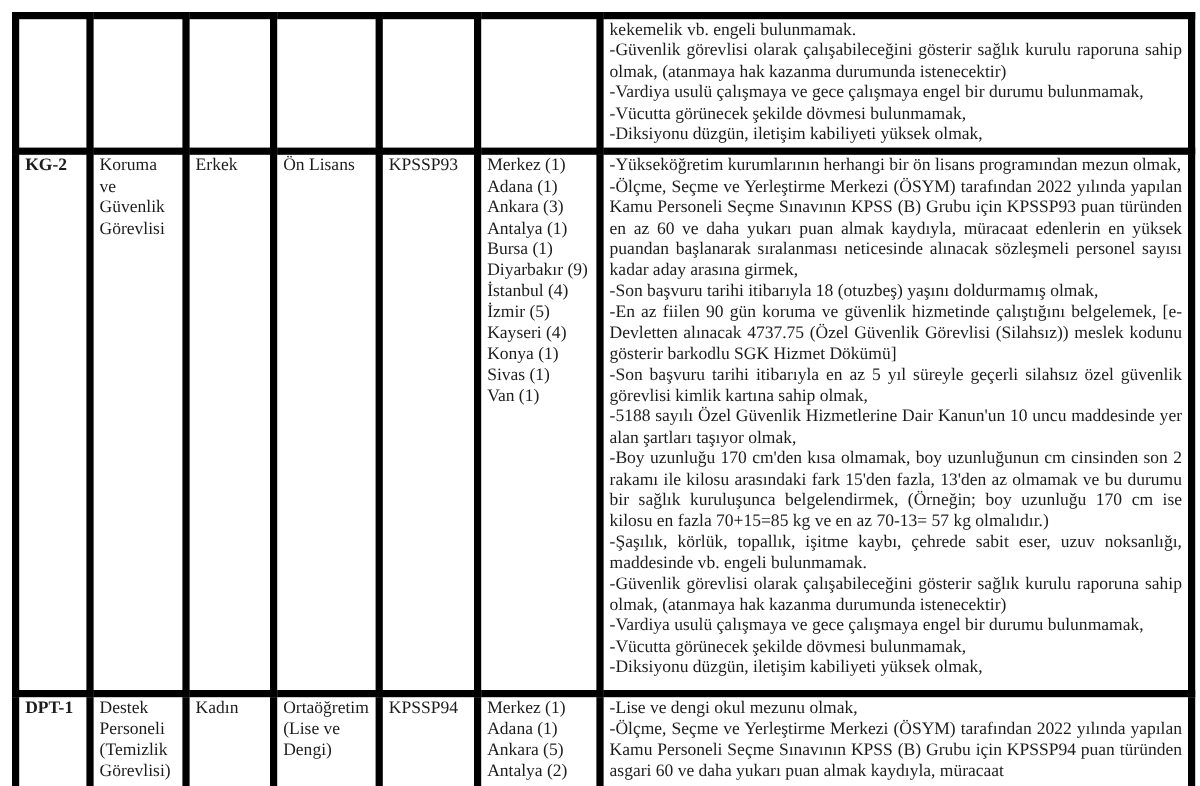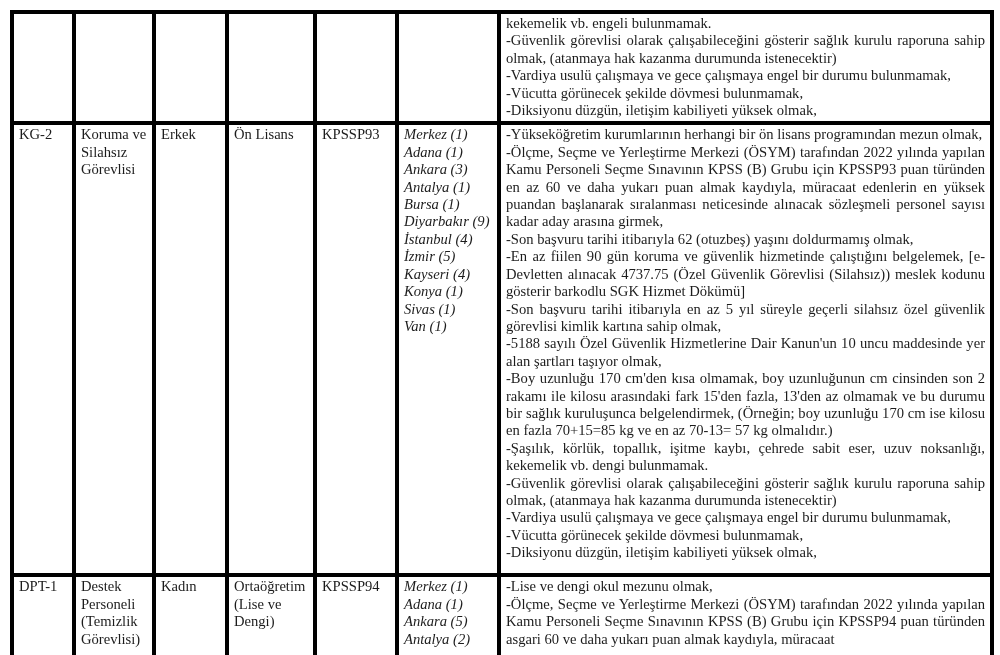--- a/index.html
+++ b/index.html
@@ -14,34 +14,34 @@
   }
   table.doc-table {
     position: absolute;
     left: 10px;
     top: 10px;
     width: 980px;
     border-collapse: collapse;
     table-layout: fixed;
   }
   table.doc-table td {
-    border: 4px solid #000000;
+    border: 6px solid #000000;
     vertical-align: top;
     padding: 1px 5px 2px 5px;
     font-size: 14.6px;
     line-height: 17.4px;
     overflow: hidden;
   }
   tr.row-cont  { height: 103px; }
   tr.row-kg2   { height: 452px; }
   tr.row-dpt1  { height: 130px; }
-  td.code-cell { font-weight: normal; }
+  td.code-cell { font-weight: bold; }
   td.req-cell  { padding-right: 6px; }
   .req  { text-align: justify; margin: 0; }
-  .city { margin: 0; font-style: italic; }
+  .city { margin: 0; }
 </style>
 </head>
 <body>
 
 <div class="page">
   <table class="doc-table">
     <colgroup>
       <col style="width:62px">
       <col style="width:80px">
       <col style="width:73px">
@@ -63,47 +63,47 @@
         <p class="req">kekemelik vb. engeli bulunmamak.</p>
         <p class="req">-Güvenlik görevlisi olarak çalışabileceğini gösterir sağlık kurulu raporuna sahip olmak, (atanmaya hak kazanma durumunda istenecektir)</p>
         <p class="req">-Vardiya usulü çalışmaya ve gece çalışmaya engel bir durumu bulunmamak,</p>
         <p class="req">-Vücutta görünecek şekilde dövmesi bulunmamak,</p>
         <p class="req">-Diksiyonu düzgün, iletişim kabiliyeti yüksek olmak,</p>
       </td>
     </tr>
 
     <tr class="row-kg2">
       <td class="code-cell">KG-2</td>
-      <td>Koruma ve Silahsız Görevlisi</td>
+      <td>Koruma ve Güvenlik Görevlisi</td>
       <td>Erkek</td>
       <td>Ön Lisans</td>
       <td>KPSSP93</td>
       <td>
         <p class="city">Merkez (1)</p>
         <p class="city">Adana (1)</p>
         <p class="city">Ankara (3)</p>
         <p class="city">Antalya (1)</p>
         <p class="city">Bursa (1)</p>
         <p class="city">Diyarbakır (9)</p>
         <p class="city">İstanbul (4)</p>
         <p class="city">İzmir (5)</p>
         <p class="city">Kayseri (4)</p>
         <p class="city">Konya (1)</p>
         <p class="city">Sivas (1)</p>
         <p class="city">Van (1)</p>
       </td>
       <td class="req-cell">
         <p class="req">-Yükseköğretim kurumlarının herhangi bir ön lisans programından mezun olmak,</p>
         <p class="req">-Ölçme, Seçme ve Yerleştirme Merkezi (ÖSYM) tarafından 2022 yılında yapılan Kamu Personeli Seçme Sınavının KPSS (B) Grubu için KPSSP93 puan türünden en az 60 ve daha yukarı puan almak kaydıyla, müracaat edenlerin en yüksek puandan başlanarak sıralanması neticesinde alınacak sözleşmeli personel sayısı kadar aday arasına girmek,</p>
-        <p class="req">-Son başvuru tarihi itibarıyla 62 (otuzbeş) yaşını doldurmamış olmak,</p>
+        <p class="req">-Son başvuru tarihi itibarıyla 18 (otuzbeş) yaşını doldurmamış olmak,</p>
         <p class="req">-En az fiilen 90 gün koruma ve güvenlik hizmetinde çalıştığını belgelemek, [e-Devletten alınacak 4737.75 (Özel Güvenlik Görevlisi (Silahsız)) meslek kodunu gösterir barkodlu SGK Hizmet Dökümü]</p>
         <p class="req">-Son başvuru tarihi itibarıyla en az 5 yıl süreyle geçerli silahsız özel güvenlik görevlisi kimlik kartına sahip olmak,</p>
         <p class="req">-5188 sayılı Özel Güvenlik Hizmetlerine Dair Kanun'un 10 uncu maddesinde yer alan şartları taşıyor olmak,</p>
         <p class="req">-Boy uzunluğu 170 cm'den kısa olmamak, boy uzunluğunun cm cinsinden son 2 rakamı ile kilosu arasındaki fark 15'den fazla, 13'den az olmamak ve bu durumu bir sağlık kuruluşunca belgelendirmek, (Örneğin; boy uzunluğu 170 cm ise kilosu en fazla 70+15=85 kg ve en az 70-13= 57 kg olmalıdır.)</p>
-        <p class="req">-Şaşılık, körlük, topallık, işitme kaybı, çehrede sabit eser, uzuv noksanlığı, kekemelik vb. dengi bulunmamak.</p>
+        <p class="req">-Şaşılık, körlük, topallık, işitme kaybı, çehrede sabit eser, uzuv noksanlığı, maddesinde vb. engeli bulunmamak.</p>
         <p class="req">-Güvenlik görevlisi olarak çalışabileceğini gösterir sağlık kurulu raporuna sahip olmak, (atanmaya hak kazanma durumunda istenecektir)</p>
         <p class="req">-Vardiya usulü çalışmaya ve gece çalışmaya engel bir durumu bulunmamak,</p>
         <p class="req">-Vücutta görünecek şekilde dövmesi bulunmamak,</p>
         <p class="req">-Diksiyonu düzgün, iletişim kabiliyeti yüksek olmak,</p>
       </td>
     </tr>
 
     <tr class="row-dpt1">
       <td class="code-cell">DPT-1</td>
       <td>Destek Personeli (Temizlik Görevlisi)</td>

